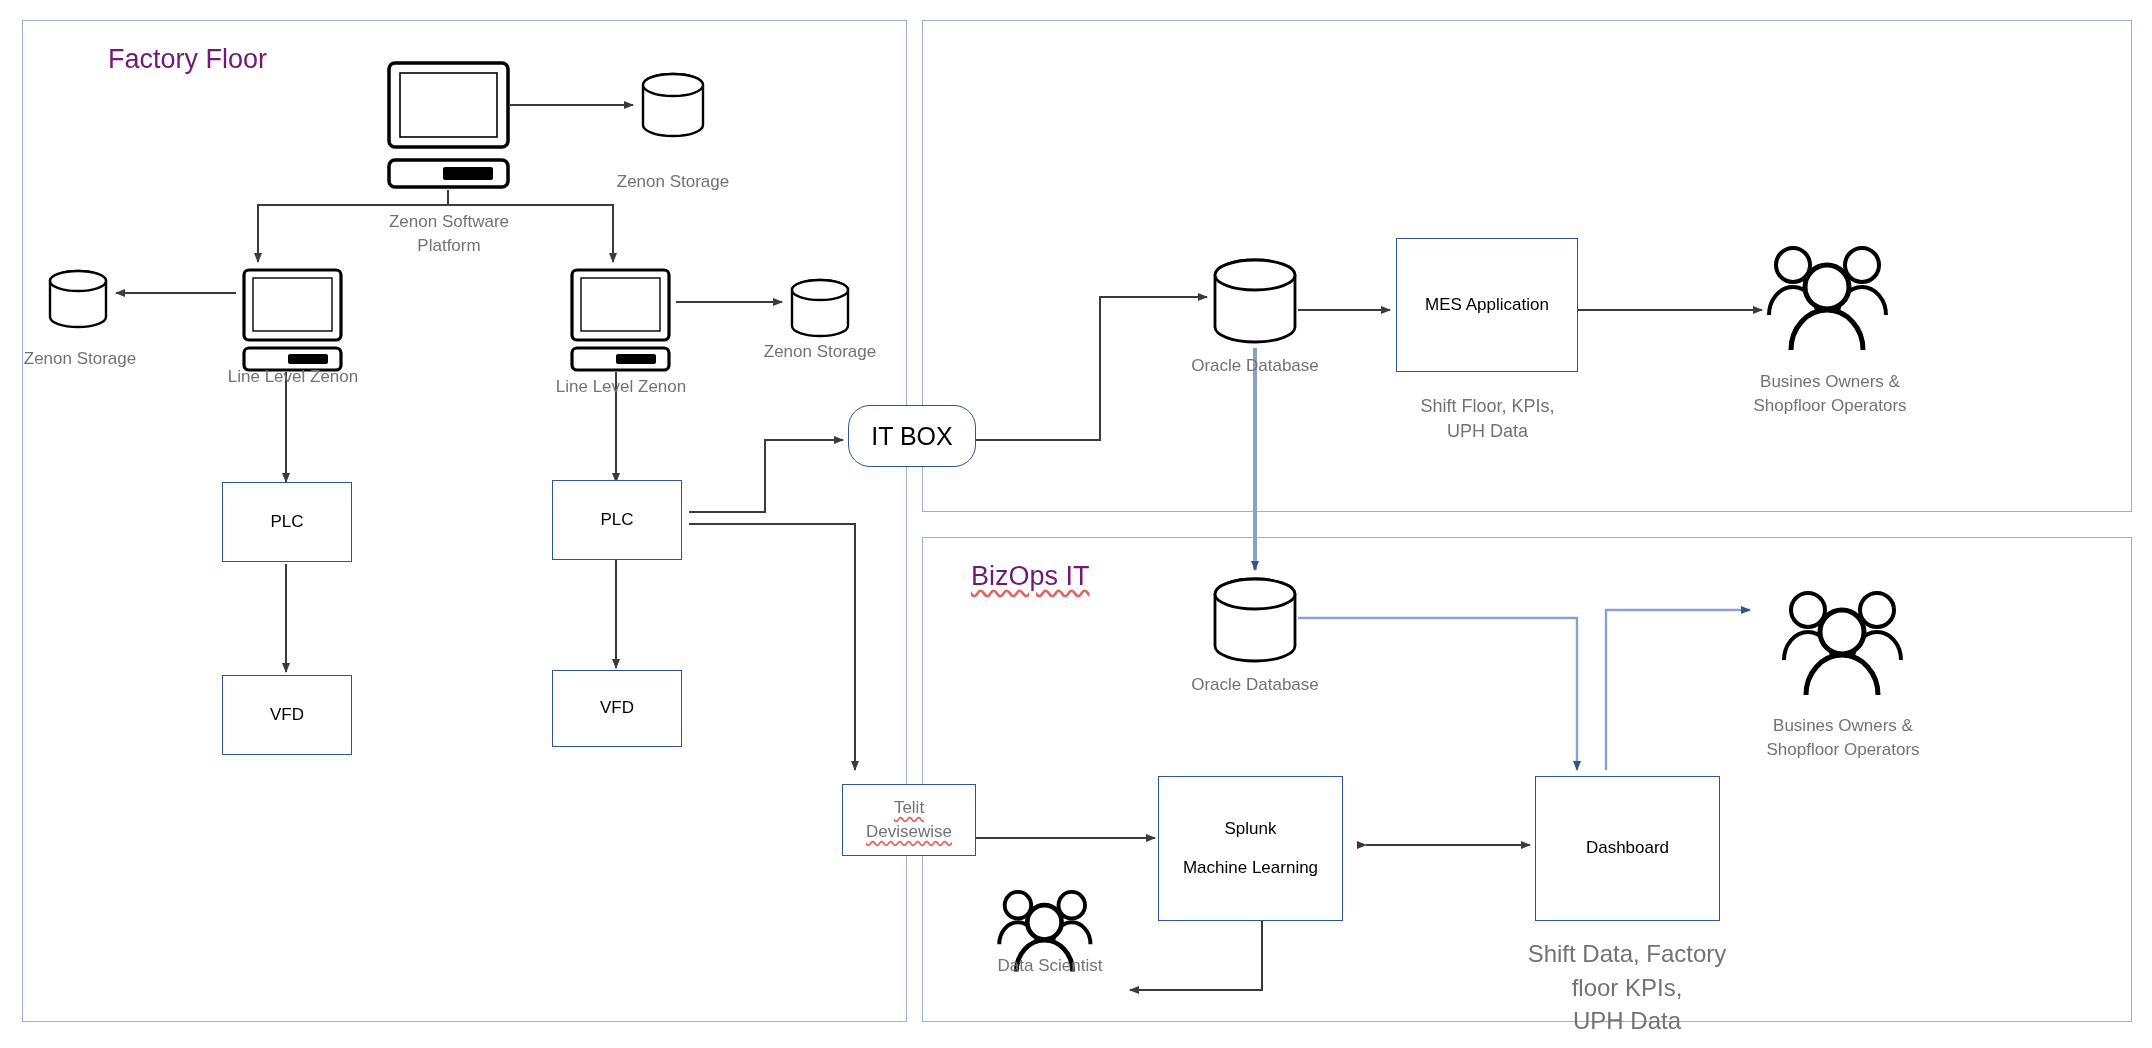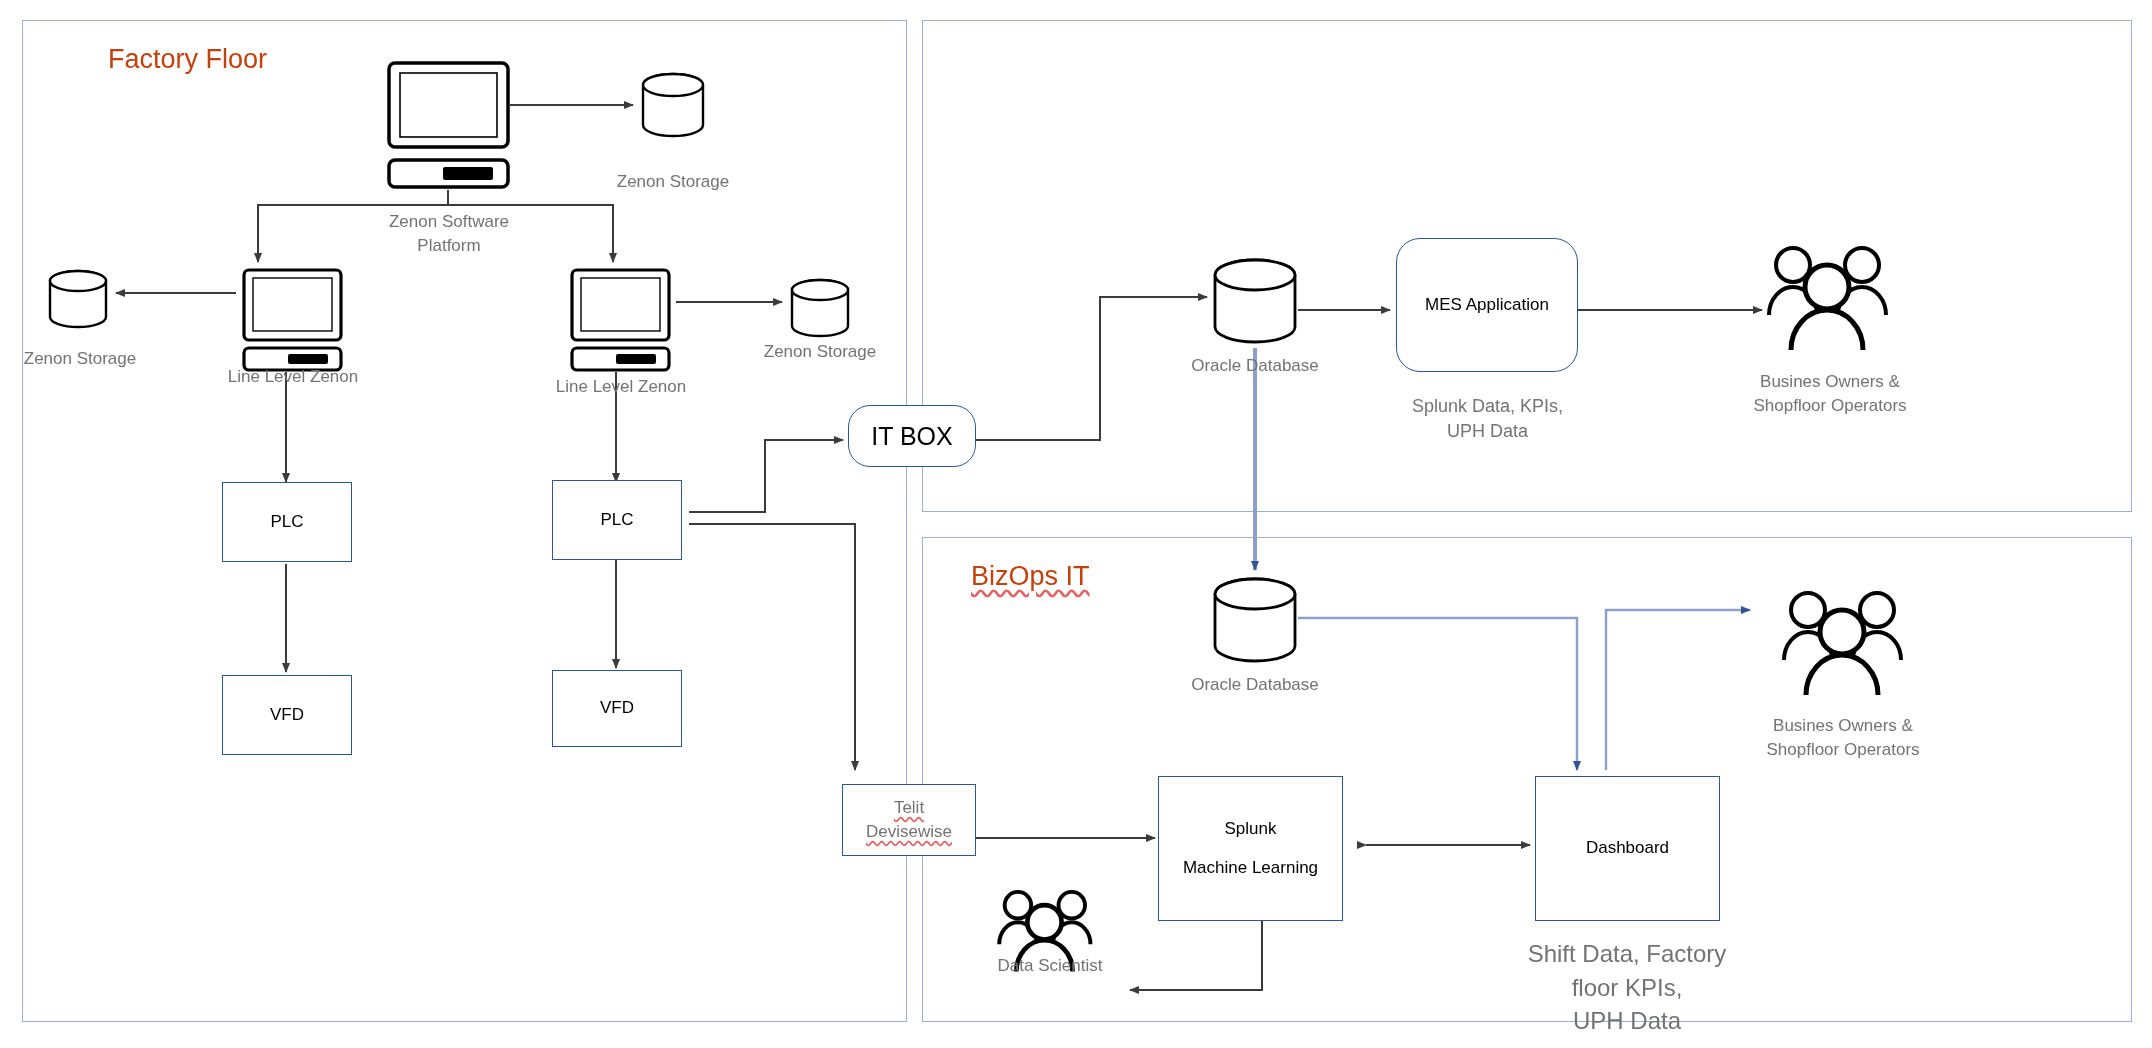--- a/index.html
+++ b/index.html
@@ -18,21 +18,21 @@
     overflow: hidden;
   }
   .group-box {
     position: absolute;
     border: 1px solid #9bb0d4;
     background: #ffffff;
     box-sizing: border-box;
   }
   .group-title {
     position: absolute;
-    color: #c2410c;
+    color: #701a75;
     font-size: 27px;
     font-family: "Liberation Sans", sans-serif;
     white-space: nowrap;
   }
   .group-title.squiggle {
     text-decoration: underline;
     text-decoration-style: wavy;
     text-decoration-color: #e06666;
     text-underline-offset: 4px;
   }
@@ -224,21 +224,21 @@
     <span>VFD</span>
   </div>
   <div class="node-box" style="left:848px; top:405px; width:128px; height:62px; font-size:25px;border-radius:22px;">
     <span>IT BOX</span>
   </div>
   <div class="node-box" style="left:842px; top:784px; width:134px; height:72px; font-size:19px;">
     <span class="label squiggle" style="position:static; white-space:pre-line;">Telit
 Devisewise</span>
   </div>
 
-  <div class="node-box" style="left:1396px; top:238px; width:182px; height:134px;border-radius:24px;">
+  <div class="node-box" style="left:1396px; top:238px; width:182px; height:134px;">
     <span>MES Application</span>
   </div>
 
   <div class="node-box" style="left:1535px; top:776px; width:185px; height:145px;">
     <span>Dashboard</span>
   </div>
   <div class="node-box" style="left:1158px; top:776px; width:185px; height:145px;">
     <span>Splunk</span>
     <span class="line2">Machine Learning</span>
   </div>
@@ -251,21 +251,21 @@
   <div class="label" style="left:-10px; top:347px; width:180px;">Zenon Storage</div>
 
   <div class="label" style="left:730px; top:340px; width:180px;">Zenon Storage</div>
 
   <div class="label" style="left:203px; top:365px; width:180px;">Line Level  Zenon</div>
 
   <div class="label" style="left:531px; top:375px; width:180px;">Line Level  Zenon</div>
 
   <div class="label" style="left:1160px; top:354px; width:190px;">Oracle Database</div>
 
-  <div class="label" style="left:1390px; top:394px; width:195px; font-size:18px;">Splunk Data, KPIs,
+  <div class="label" style="left:1390px; top:394px; width:195px; font-size:18px;">Shift Floor, KPIs,
 UPH Data</div>
 
   <div class="label" style="left:1720px; top:370px; width:220px;">Busines Owners &amp;
 Shopfloor Operators</div>
 
   <div class="label" style="left:1160px; top:673px; width:190px;">Oracle Database</div>
 
   <div class="label" style="left:1733px; top:714px; width:220px;">Busines Owners &amp;
 Shopfloor Operators</div>
 

